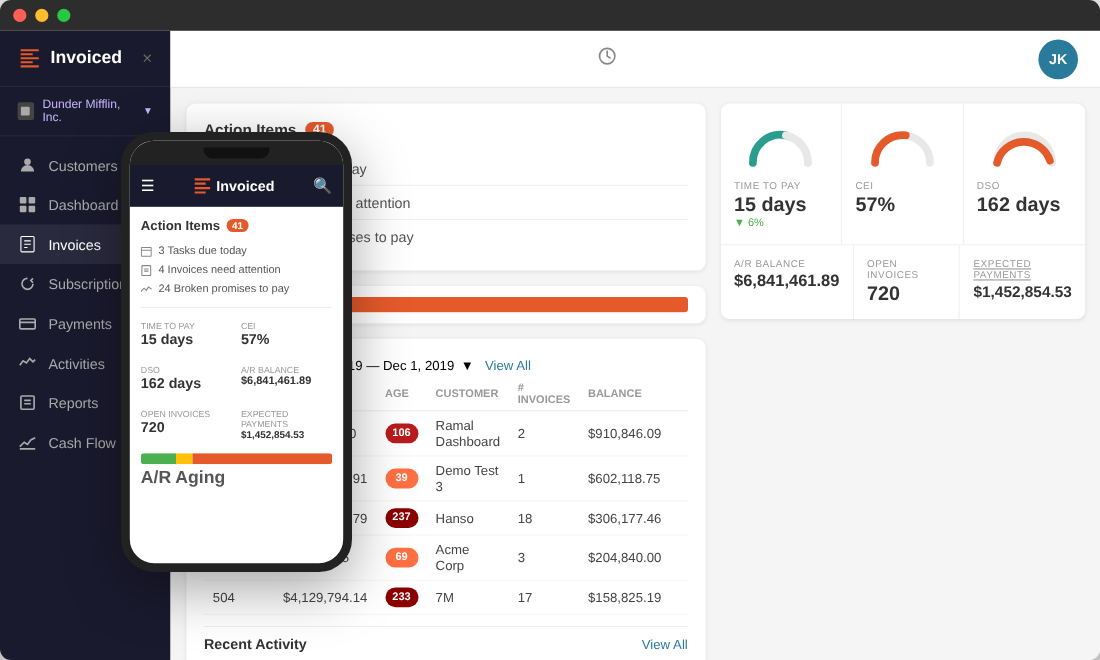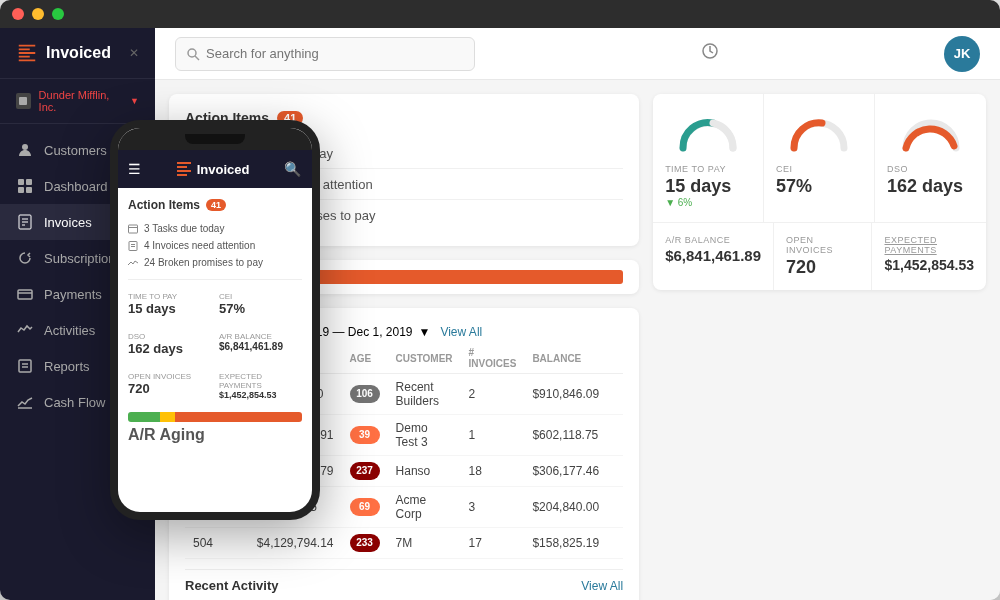--- a/index.html
+++ b/index.html
@@ -83,21 +83,21 @@
       color: #666;
       font-size: 12px;
     }
 
     .sidebar-company {
       padding: 10px 16px;
       display: flex;
       align-items: center;
       gap: 8px;
       font-size: 12px;
-      color: #ef4444;
+      color: #c4b5fd;
       border-bottom: 1px solid #2a2a3e;
       justify-content: flex-end;
     }
 
     .company-icon {
       width: 16px;
       height: 16px;
       background: #444;
       border-radius: 2px;
       display: flex;
@@ -328,21 +328,21 @@
       width: 30px;
       height: 18px;
       border-radius: 10px;
       text-align: center;
       line-height: 18px;
       font-size: 10px;
       font-weight: 600;
       color: #fff;
     }
 
-    .age-red { background: #737373; }
+    .age-red { background: #b91c1c; }
     .age-orange { background: #ff7043; }
     .age-dark { background: #8b0000; }
 
     .balance-bar {
       height: 8px;
       border-radius: 4px;
       background: #ddd;
     }
 
     
@@ -585,27 +585,20 @@
               </svg>
           </div>
           <span>Cash Flow</span>
         </div>
       </div>
     </div>
 
     <div class="main-content">
 
       <div class="top-bar">
-        <div class="search-box">
-          <svg width="14" height="14" viewBox="0 0 14 14" fill="none" stroke="#999" stroke-width="1.5">
-            <circle cx="6" cy="6" r="4"></circle>
-              <line x1="9" y1="9" x2="13" y2="13"></line>
-          </svg>
-          <input type="text" placeholder="Search for anything" style="">
-        </div>
         <div class="history-icon">
           <svg width="20" height="20" viewBox="0 0 20 20" fill="none" stroke="#888" stroke-width="1.5">
             <circle cx="10" cy="10" r="7"></circle>
               <polyline points="10,5 10,10 13,12"></polyline>
           </svg>
         </div>
         <div class="avatar-btn">JK</div>
       </div>
 
       <div style="flex:1;overflow:auto;padding:14px;position:relative;">
@@ -682,21 +675,21 @@
                     <th># INVOICES</th>
                     <th>BALANCE</th>
                     <th></th>
                   </tr>
                 </thead>
                 <tbody id="debtors-tbody">
                 <tr>
     <td>72</td>
     <td>$544,178.50</td>
     <td><span class="age-badge age-red">106</span></td>
-    <td style="font-weight:500;">Recent Builders</td>
+    <td style="font-weight:500;">Ramal Dashboard</td>
     <td>2</td>
     <td>$910,846.09</td>
     <td style="width:80px;">
                         <div class="balance-bar" style="width:90%;background:#ddd;"></div>
                       </td>
   </tr>
                     <tr>
     <td>69</td>
     <td>$1,065,562.91</td>
     <td><span class="age-badge age-orange">39</span></td>

